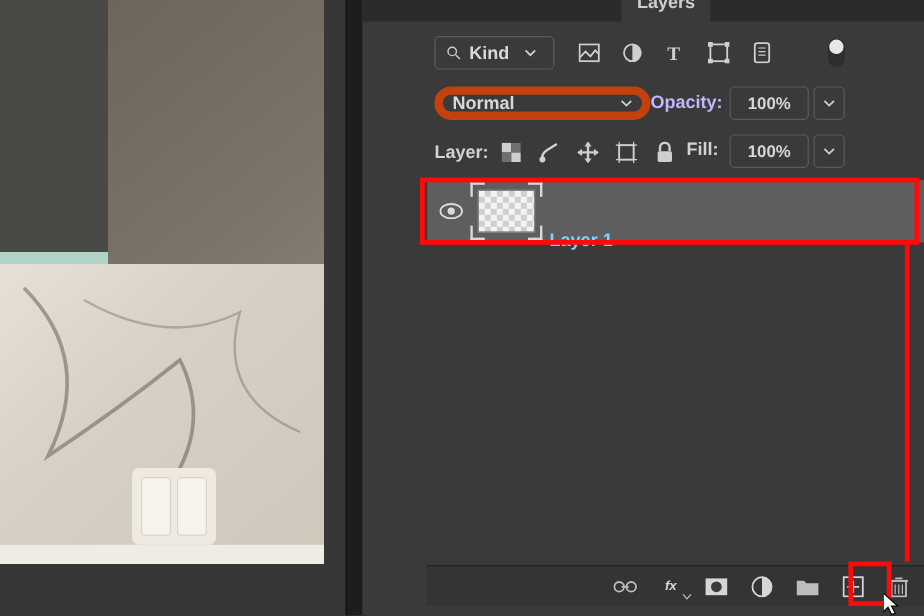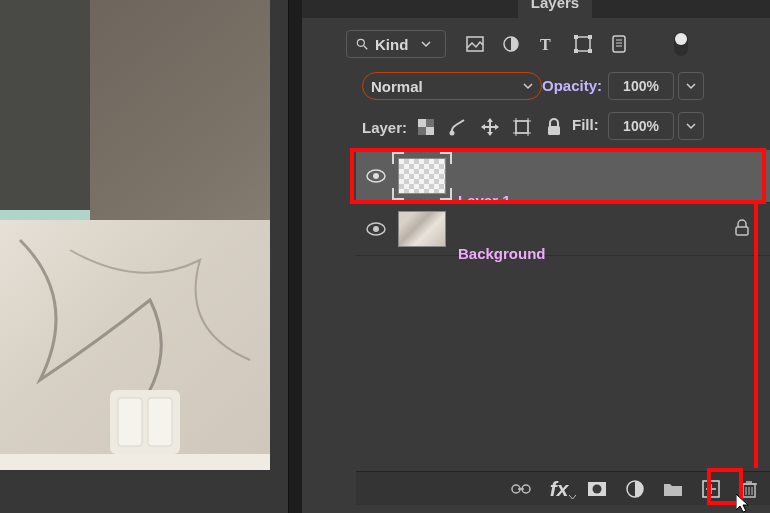--- a/index.html
+++ b/index.html
@@ -73,21 +73,21 @@
   }
   .tab-layers {
     left: 216px;
     width: 74px;
     background: #3a3a3a;
     color: #e2e2e2;
   }
   
   .filter-row {
     position: absolute;
-    left: 44px;
+    left: 60px;
     top: 30px;
     width: 360px;
     height: 40px;
     padding-left: 36px;
   }
   .kind-dd {
     position: absolute;
     left: 0;
     top: 0;
     width: 100px;
@@ -140,21 +140,21 @@
     width: 408px;
     height: 32px;
   }
   .blend-dd {
     position: absolute;
     left: 0;
     top: 0;
     width: 180px;
     height: 28px;
     background: #3a3a3a;
-    border: 1px solid #c2410c;
+    border: 7px solid #c2410c;
     border-radius: 14px;
     display: flex;
     align-items: center;
     padding: 0 8px;
     box-sizing: border-box;
   }
   .blend-dd .label { flex: 1; color: #d8d8d8; font-size: 15px; }
   .opacity-lbl {
     position: absolute;
     left: 180px;
@@ -265,21 +265,21 @@
     position:absolute; inset:2px;
     background:
       repeating-conic-gradient(#cfcfcf 0 25%, #f4f4f4 0 50%) 0 0/10px 10px;
     border:1px solid #888;
   }
   .thumb-bg {
     position:absolute; inset:2px;
     background: linear-gradient(135deg,#d9d0c6 20%, #b8b1a7 40%, #e8e3db 60%, #c8c0b4 100%);
     border:1px solid #888;
   }
-  .layer-name { font-size:15px; color:#f0abfc;margin-top:48px; }
+  .layer-name { font-size:15px; color:#7dd3fc;margin-top:48px; }
   .lock-small {
     position:absolute; right:18px; top:16px;
     width:18px; height:18px;
   }
   
   .bottom-bar {
     position: absolute;
     left: 54px;
     bottom: 8px;
     width: 414px;
@@ -505,49 +505,31 @@
         </div>
         <div class="thumb-wrap">
           <div class="thumb-trans"></div>
           <div class="corner-tl"></div>
             <div class="corner-tr"></div>
             <div class="corner-bl"></div>
             <div class="corner-br"></div>
         </div>
         <span class="layer-name">Layer 1</span>
       </div>
-      <div class="layer-row normal">
-        <div class="eye">
-          <svg width="20" height="14">
-              <ellipse cx="10" cy="7" rx="9" ry="6" fill="none" stroke="#c8c8c8" stroke-width="1.5"></ellipse>
-              <circle cx="10" cy="7" r="3" fill="#c8c8c8"></circle>
-            </svg>
-        </div>
-        <div class="thumb-wrap">
-          <div class="thumb-bg"></div>
-        </div>
-        <span class="layer-name">Background</span>
-        <span class="lock-small">
-          <svg width="16" height="18">
-              <rect x="2" y="8" width="12" height="8" rx="1.5" fill="none" stroke="#c4c4c4" stroke-width="1.5"></rect>
-              <path d="M4 8 V5 a4 4 0 0 1 8 0 V8" fill="none" stroke="#c4c4c4" stroke-width="1.5"></path>
-            </svg>
-        </span>
-      </div>
     </div>
 
     <div class="bottom-bar">
       <div class="bi">
         <svg width="20" height="12">
             <rect x="1" y="2" width="8" height="8" rx="4" fill="none" stroke="#bdbdbd" stroke-width="1.5"></rect>
             <rect x="11" y="2" width="8" height="8" rx="4" fill="none" stroke="#bdbdbd" stroke-width="1.5"></rect>
             <line x1="7" y1="6" x2="13" y2="6" stroke="#bdbdbd" stroke-width="1.5"></line>
           </svg>
       </div>
-      <div class="bi" style="font-style:italic; color:#d6d6d6; font-size:21px; position:relative;">
+      <div class="bi" style="font-style:italic; color:#d6d6d6; font-size:11px; position:relative;">
         <span>fx</span>
         <svg width="7" height="7" style="position:absolute; right:-6px; bottom:-2px;">
             <path d="M0 0 L3.5 4 L7 0" fill="none" stroke="#bdbdbd" stroke-width="1"></path>
           </svg>
       </div>
       <div class="bi">
         <svg width="20" height="16">
             <rect x="1" y="1" width="18" height="14" fill="#d6d6d6"></rect>
             <circle cx="10" cy="8" r="4.5" fill="#3a3a3a"></circle>
           </svg>

